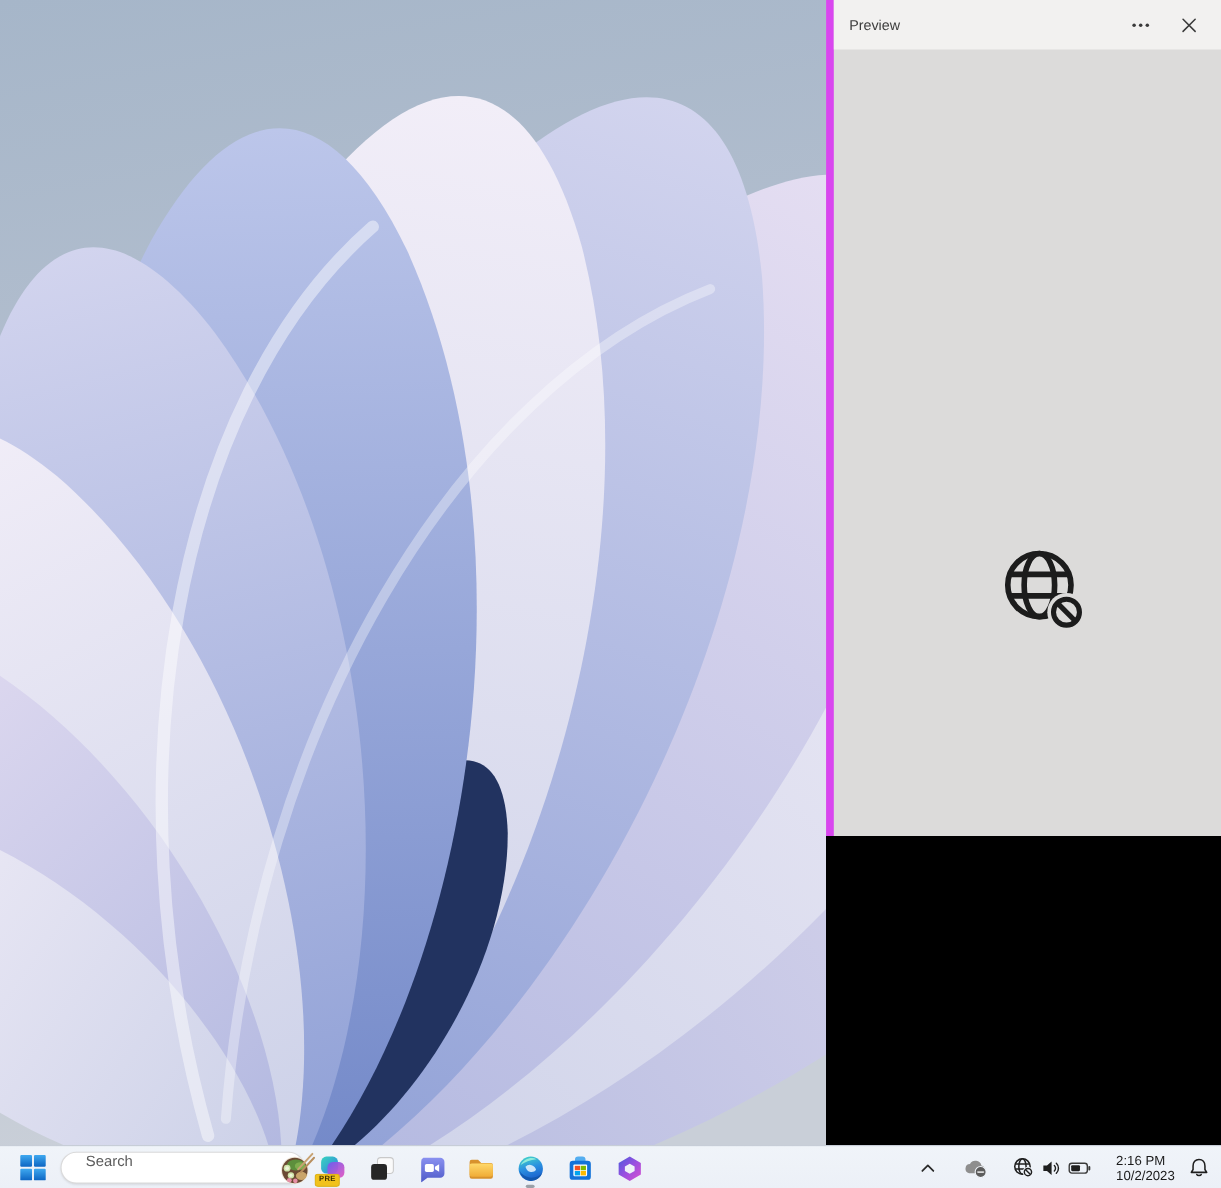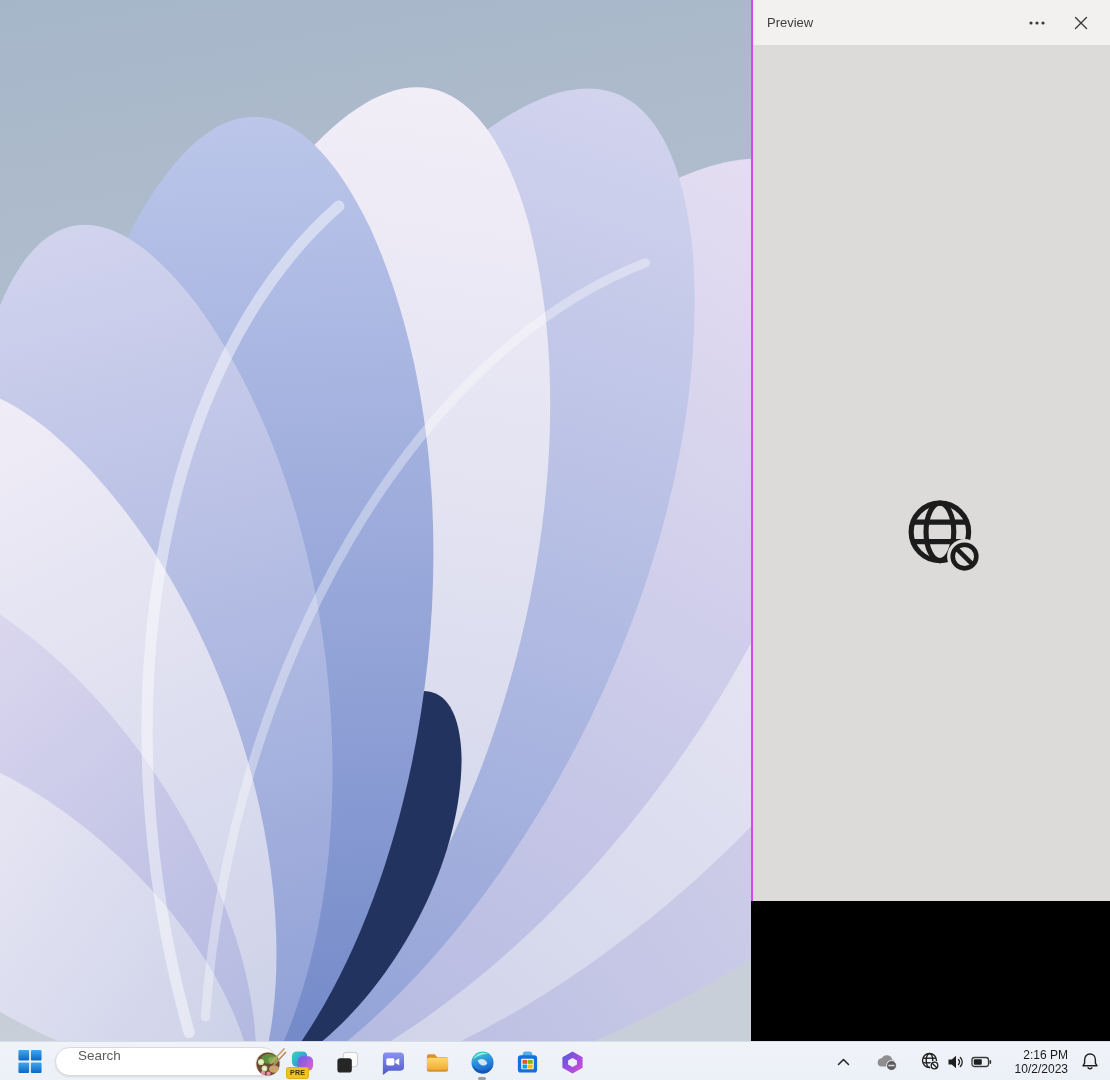--- a/index.html
+++ b/index.html
@@ -9,22 +9,22 @@
     background:#000;
   }
   .screen{position:relative;width:1110px;height:1080px;overflow:hidden;}
 
   
   .wallpaper{position:absolute;left:0;top:0;width:751px;height:1041px;overflow:hidden;}
   .wallpaper svg{display:block;}
 
   
   .preview-panel{
-    position:absolute;left:751px;top:0;width:359px;height:901px;
-    background:#dcdbda;border-left:2px solid #d946ef;box-sizing:border-box;text-align:center;
+    position:absolute;left:751px;top:0;width:359px;height:760px;
+    background:#dcdbda;border-left:7px solid #d946ef;box-sizing:border-box;text-align:center;
   }
   .preview-header{
     height:45px;background:#f2f1f0;display:flex;align-items:center;
     padding:0 14px;box-sizing:border-box;
   }
   .preview-title{font-size:13px;color:#3d3d3d;}
   .preview-actions{margin-left:auto;display:flex;align-items:center;gap:14px;}
   .icon-btn{
     width:30px;height:26px;display:flex;align-items:center;justify-content:center;
     background:transparent;border:none;cursor:pointer;padding:0;
@@ -73,21 +73,21 @@
 
   .tray{position:absolute;right:0;top:0;height:39px;display:flex;align-items:center;}
   .tray-btn{
     height:32px;border:none;background:transparent;border-radius:4px;cursor:pointer;
     display:flex;align-items:center;justify-content:center;padding:0 5px;
   }
   .chevron-btn{margin-right:14px;}
   .onedrive-btn{margin-right:12px;}
   .quick-settings{display:flex;align-items:center;gap:7px;margin-right:14px;}
   .clock{
-    text-align:right;font-size:12px;color:#1b1b1b;line-height:14px;cursor:pointer;
+    text-align:left;font-size:12px;color:#1b1b1b;line-height:14px;cursor:pointer;
     border:none;background:transparent;padding:2px 4px;border-radius:4px;
     font-family:"Liberation Sans","DejaVu Sans",sans-serif;
   }
   .bell-btn{margin:0 6px 0 4px;}
 </style>
 </head>
 <body>
 
 <div class="screen">
 

